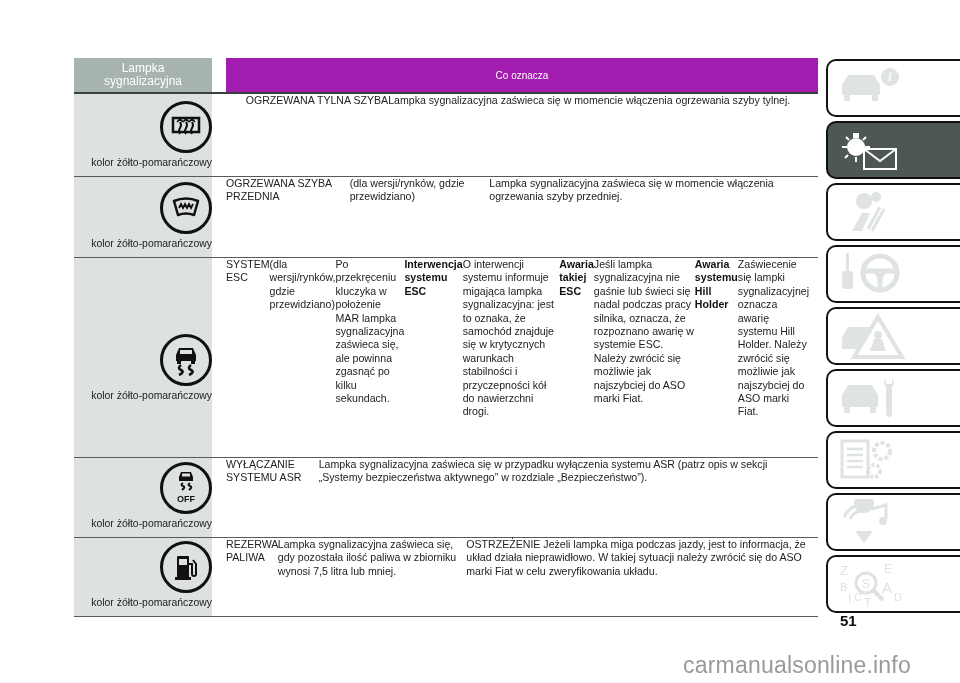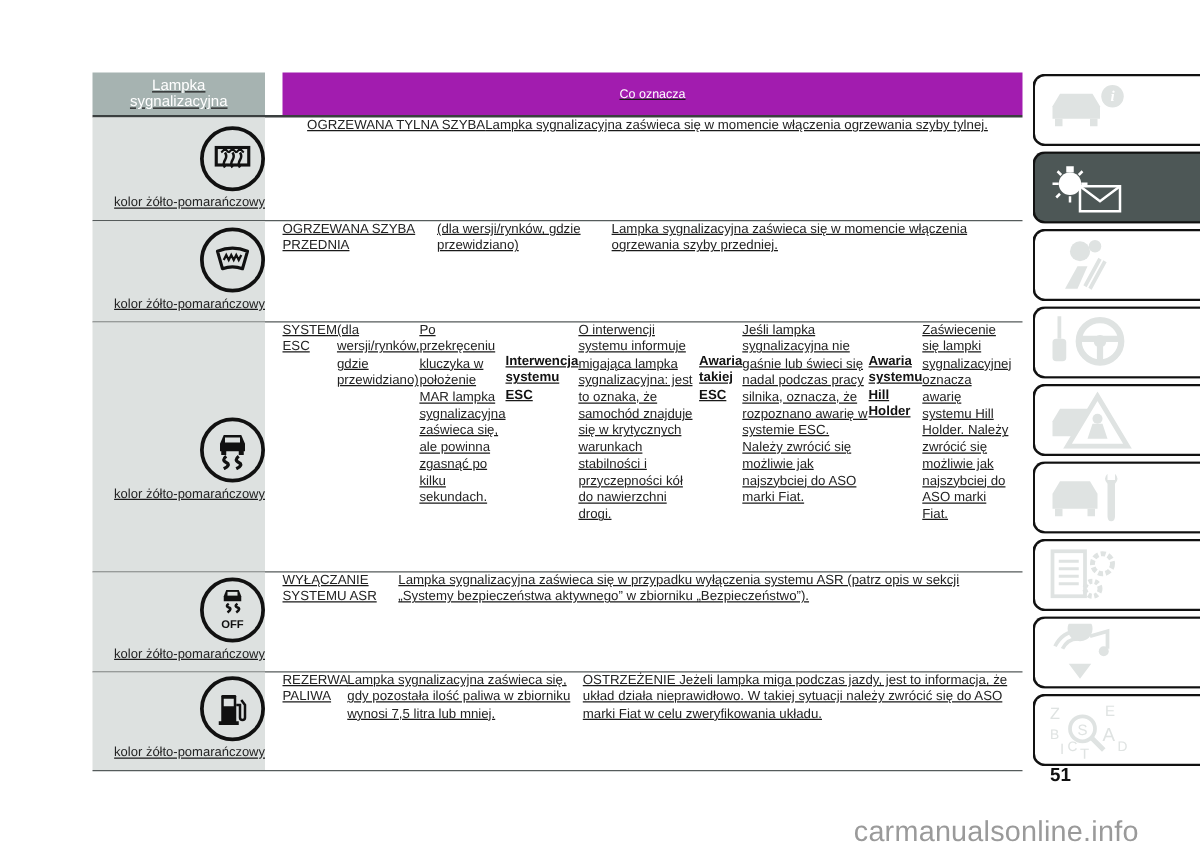--- a/index.html
+++ b/index.html
@@ -1,29 +1,29 @@
 <!DOCTYPE html>
 <html><head>
 <meta charset="utf-8">
 <style>
   * { box-sizing: border-box; margin: 0; padding: 0; }
   html, body { width: 960px; height: 683px; background: #ffffff; overflow: hidden; }
   body { position: relative; font-family: "Liberation Sans", sans-serif; color: #1a1a1a; }
 
-  .table { position: absolute; left: 74px; top: 58px; width: 744px; text-decoration: underline; }
+  .table { position: absolute; left: 74px; top: 58px; width: 744px; }
   .hdr { display: flex; height: 36px; border-bottom: 2px solid #3a3f3f; }
   .hdr .c1 { width: 138px; background: #a6b3b1; color: #fff; font-size: 12px; line-height: 13px; display: flex; align-items: center; justify-content: center; text-align: center; }
   .hdr .gap { width: 14px; background: #fff; }
   .hdr .c2 { flex: 1; background: #a21caf; color: #fff; font-size: 10px; display: flex; align-items: center; justify-content: center; }
 
   .row { display: flex; border-bottom: 1.5px solid #555b5b; }
   .row .left { width: 138px; background: #dde1e0; display: flex; flex-direction: column; align-items: flex-end; justify-content: flex-end; padding-bottom: 8px; }
   .row .gap { width: 14px; }
   .row .right { flex: 1; display: flex; justify-content: center; font-size: 10.6px; line-height: 13.4px; color: #222; padding-right: 8px; }
-  .row .right b { font-weight: bold; color: #111; margin-top: 25px; }
+  .row .right b { font-weight: bold; color: #111; }
   .caption { font-size: 10.4px; color: #222; margin-top: 4px; white-space: nowrap; }
   .lamp { width: 52px; height: 52px; border: 3.5px solid #111; border-radius: 50%; display: flex; align-items: center; justify-content: center; }
   .lamp svg { display: block; }
 
   .sidebar { position: absolute; left: 826px; top: 59px; width: 134px; }
   .tab { position: relative; width: 134px; height: 58px; border: 2px solid #111; border-right: none; border-radius: 10px 0 0 10px; margin-bottom: 4px; background: #fff; display: flex; align-items: center; padding-left: 6px; }
   .tab.active { background: #4d5756; }
   .tab svg { display: block; }
 
   .page-number { position: absolute; left: 840px; top: 612px; font-size: 15px; font-weight: bold; color: #111; }
@@ -119,21 +119,21 @@
           <path d="M12 13 q-3 2 0 3 q3 1 -1 4" fill="none" stroke="#111" stroke-width="2"></path>
           <path d="M19 13 q-3 2 0 3 q3 1 -1 4" fill="none" stroke="#111" stroke-width="2"></path>
           <text x="15" y="32" text-anchor="middle" font-family="Liberation Sans, sans-serif" font-weight="bold" font-size="9" fill="#111">OFF</text>
         </svg>
       </div>
       <div class="caption">kolor żółto-pomarańczowy</div>
     </div>
     <div class="gap"></div>
     <div class="right">
       <div>WYŁĄCZANIE SYSTEMU ASR</div>
-      <div>Lampka sygnalizacyjna zaświeca się w przypadku wyłączenia systemu ASR (patrz opis w sekcji „Systemy bezpieczeństwa aktywnego” w zbiorniku „Bezpieczeństwo”).</div>
+      <div>Lampka sygnalizacyjna zaświeca się w przypadku wyłączenia systemu ASR (patrz opis w sekcji „Systemy bezpieczeństwa aktywnego” w rozdziale „Bezpieczeństwo”).</div>
     </div>
   </div>
 
   <div class="row" style="height:79px">
     <div class="left">
       <div class="lamp">
         <svg width="30" height="30" viewBox="0 0 30 30">
           <rect x="6" y="4" width="12" height="22" rx="1" fill="#111"></rect>
           <rect x="8" y="7" width="8" height="6" fill="#dde1e0"></rect>
           <rect x="4" y="25" width="16" height="3" fill="#111"></rect>

